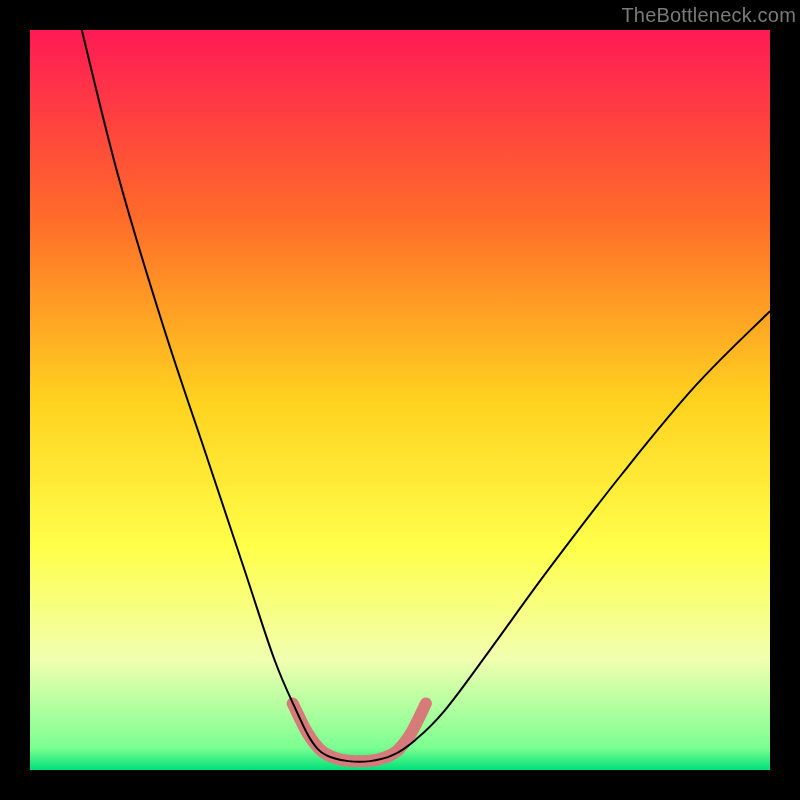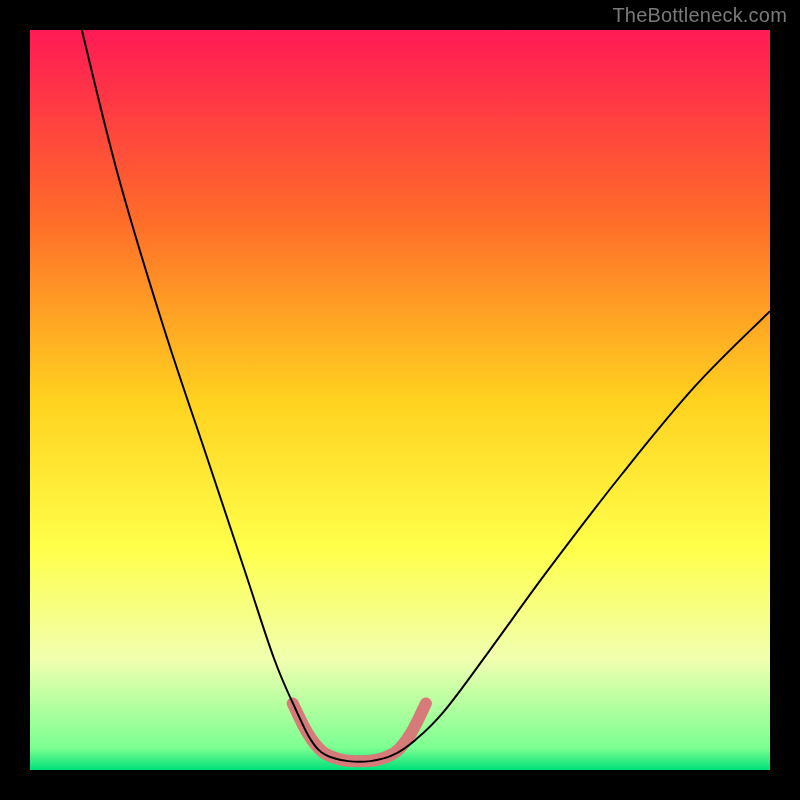--- a/index.html
+++ b/index.html
@@ -8,21 +8,21 @@
     width: 800px;
     height: 800px;
     background: #000;
     position: relative;
     font-family: Arial, Helvetica, sans-serif;
     overflow: hidden;
   }
   .watermark {
     position: absolute;
     top: 4px;
-    right: 13px;
+    right: 4px;
     color: #7a7a7a;
     font-size: 20px;
     letter-spacing: 0.2px;
     z-index: 10;
   }
   .plot-area {
     position: absolute;
     left: 30px;
     top: 30px;
     width: 740px;

